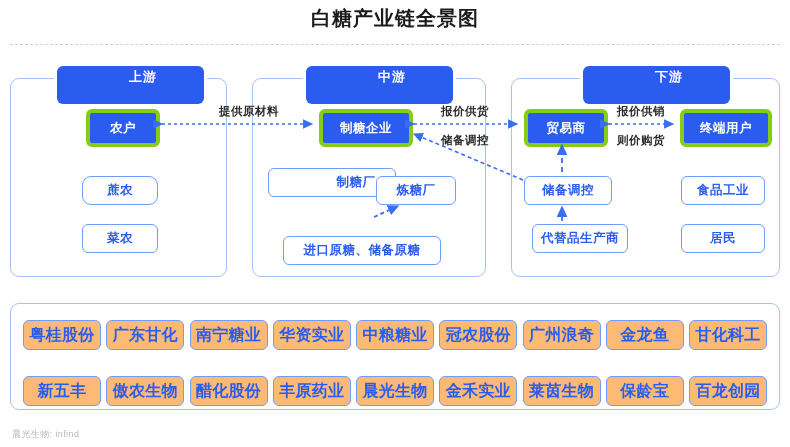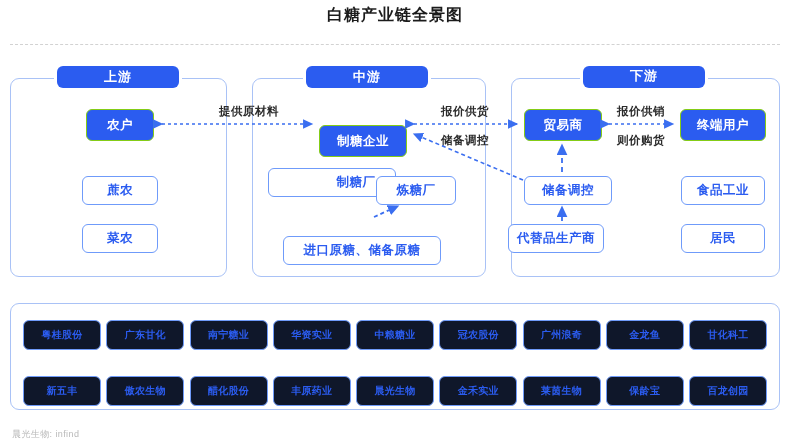--- a/index.html
+++ b/index.html
@@ -10,21 +10,21 @@
     overflow:hidden;
     position:relative;
     color:#222;
   }
   #stage{position:relative;width:790px;height:447px;}
 
   
   .title{
     position:absolute;left:0;top:5px;width:790px;
     text-align:center;
-    font-size:16px;font-weight:bold;color:#1b1b1b;
+    font-size:20px;font-weight:bold;color:#1b1b1b;
     letter-spacing:1px;
   }
   .divider{
     position:absolute;left:10px;top:44px;width:770px;height:0;
     border-top:1px dashed #d2d2d2;
   }
 
   
   .panel{
     position:absolute;
@@ -33,36 +33,37 @@
     background:#ffffff;
   }
   .panel-title{
     position:absolute;
     background:#2b5cf0;
     color:#ffffff;
     font-size:13px;font-weight:bold;
     border-radius:6px;
     text-align:center;
     line-height:22px;
-    height:22px;
+    height:38px;
     letter-spacing:1px;
     box-shadow:0 0 0 3px #ffffff;
+    padding-left:25px;
   }
 
   
   .node{
     position:absolute;
     display:flex;align-items:center;justify-content:center;
     font-size:12.5px;font-weight:bold;
     border-radius:6px;
     letter-spacing:.5px;
     white-space:nowrap;
   }
   .node.solid{
-    background:#2b5cf0;color:#ffffff;border:1px solid #84cc16;
+    background:#2b5cf0;color:#ffffff;border:4px solid #84cc16;
   }
   .node.ghost{
     background:#ffffff;color:#2b5cf0;border:1.3px solid #6f9bfa;
   }
 
   
   .flabel{
     position:absolute;
     font-size:11.5px;font-weight:bold;color:#2b2b2b;
     white-space:nowrap;letter-spacing:.5px;
@@ -78,56 +79,56 @@
     border:1.3px solid #a9c2f6;border-radius:9px;background:#fff;
   }
   .tag-row{
     position:absolute;left:12px;width:744px;height:28px;
     display:flex;justify-content:space-between;
   }
   .tag{
     width:76px;height:28px;
     display:flex;align-items:center;justify-content:center;
     border:1.2px solid #6f9bfa;border-radius:6px;
-    color:#2b5cf0;font-size:10px;font-weight:bold;
-    background:#0f172a;white-space:nowrap;letter-spacing:.3px;
+    color:#2b5cf0;font-size:16px;font-weight:bold;
+    background:#fdba74;white-space:nowrap;letter-spacing:.3px;
   }
 
   .source{
     position:absolute;left:12px;top:428px;
     font-size:9px;color:#b9b9b9;letter-spacing:.4px;
   }
 </style>
 </head>
 <body>
 
 <div id="stage">
 
   <div class="title">白糖产业链全景图</div>
   <div class="divider"></div>
 
   <div class="panel" style="left:10px;top:78px;width:215px;height:197px;"></div>
   <div class="panel-title" style="left:57px;top:66px;width:122px;">上游</div>
   <div class="node solid" style="left:86px;top:109px;width:66px;height:30px;">农户</div>
-  <div class="node ghost" style="left:82px;top:176px;width:74px;height:27px;">蔗农</div>
+  <div class="node ghost" style="left:82px;top:176px;width:74px;height:27px;border-radius:9px;">蔗农</div>
   <div class="node ghost" style="left:82px;top:224px;width:74px;height:27px;">菜农</div>
 
   <div class="panel" style="left:252px;top:78px;width:232px;height:197px;"></div>
   <div class="panel-title" style="left:306px;top:66px;width:122px;">中游</div>
-  <div class="node solid" style="left:319px;top:125px;width:86px;height:30px;">制糖企业</div>
+  <div class="node solid" style="left:319px;top:109px;width:86px;height:30px;">制糖企业</div>
   <div class="node ghost" style="left:268px;top:168px;width:78px;height:27px;padding-left:48px;">制糖厂</div>
   <div class="node ghost" style="left:376px;top:176px;width:78px;height:27px;">炼糖厂</div>
   <div class="node ghost" style="left:283px;top:236px;width:156px;height:27px;">进口原糖、储备原糖</div>
 
   <div class="panel" style="left:511px;top:78px;width:267px;height:197px;"></div>
-  <div class="panel-title" style="left:583px;top:66px;width:122px;font-family:Liberation Mono, monospace;">下游</div>
+  <div class="panel-title" style="left:583px;top:66px;width:122px;">下游</div>
   <div class="node solid" style="left:524px;top:109px;width:76px;height:30px;">贸易商</div>
   <div class="node solid" style="left:680px;top:109px;width:84px;height:30px;text-align:right;">终端用户</div>
   <div class="node ghost" style="left:524px;top:176px;width:86px;height:27px;">储备调控</div>
-  <div class="node ghost" style="left:508px;top:224px;width:94px;height:27px;">代替品生产商</div>
+  <div class="node ghost" style="left:532px;top:224px;width:94px;height:27px;">代替品生产商</div>
   <div class="node ghost" style="left:681px;top:176px;width:82px;height:27px;">食品工业</div>
   <div class="node ghost" style="left:681px;top:224px;width:82px;height:27px;">居民</div>
 
   <div class="flabel" style="left:194px;top:104px;width:110px;">提供原材料</div>
 
   <div class="flabel" style="left:420px;top:104px;width:90px;">报价供货</div>
   <div class="flabel" style="left:420px;top:133px;width:90px;">储备调控</div>
 
   <div class="flabel" style="left:602px;top:104px;width:78px;font-family:Liberation Serif, serif;">报价供销</div>
   <div class="flabel" style="left:602px;top:133px;width:78px;">则价购货</div>

